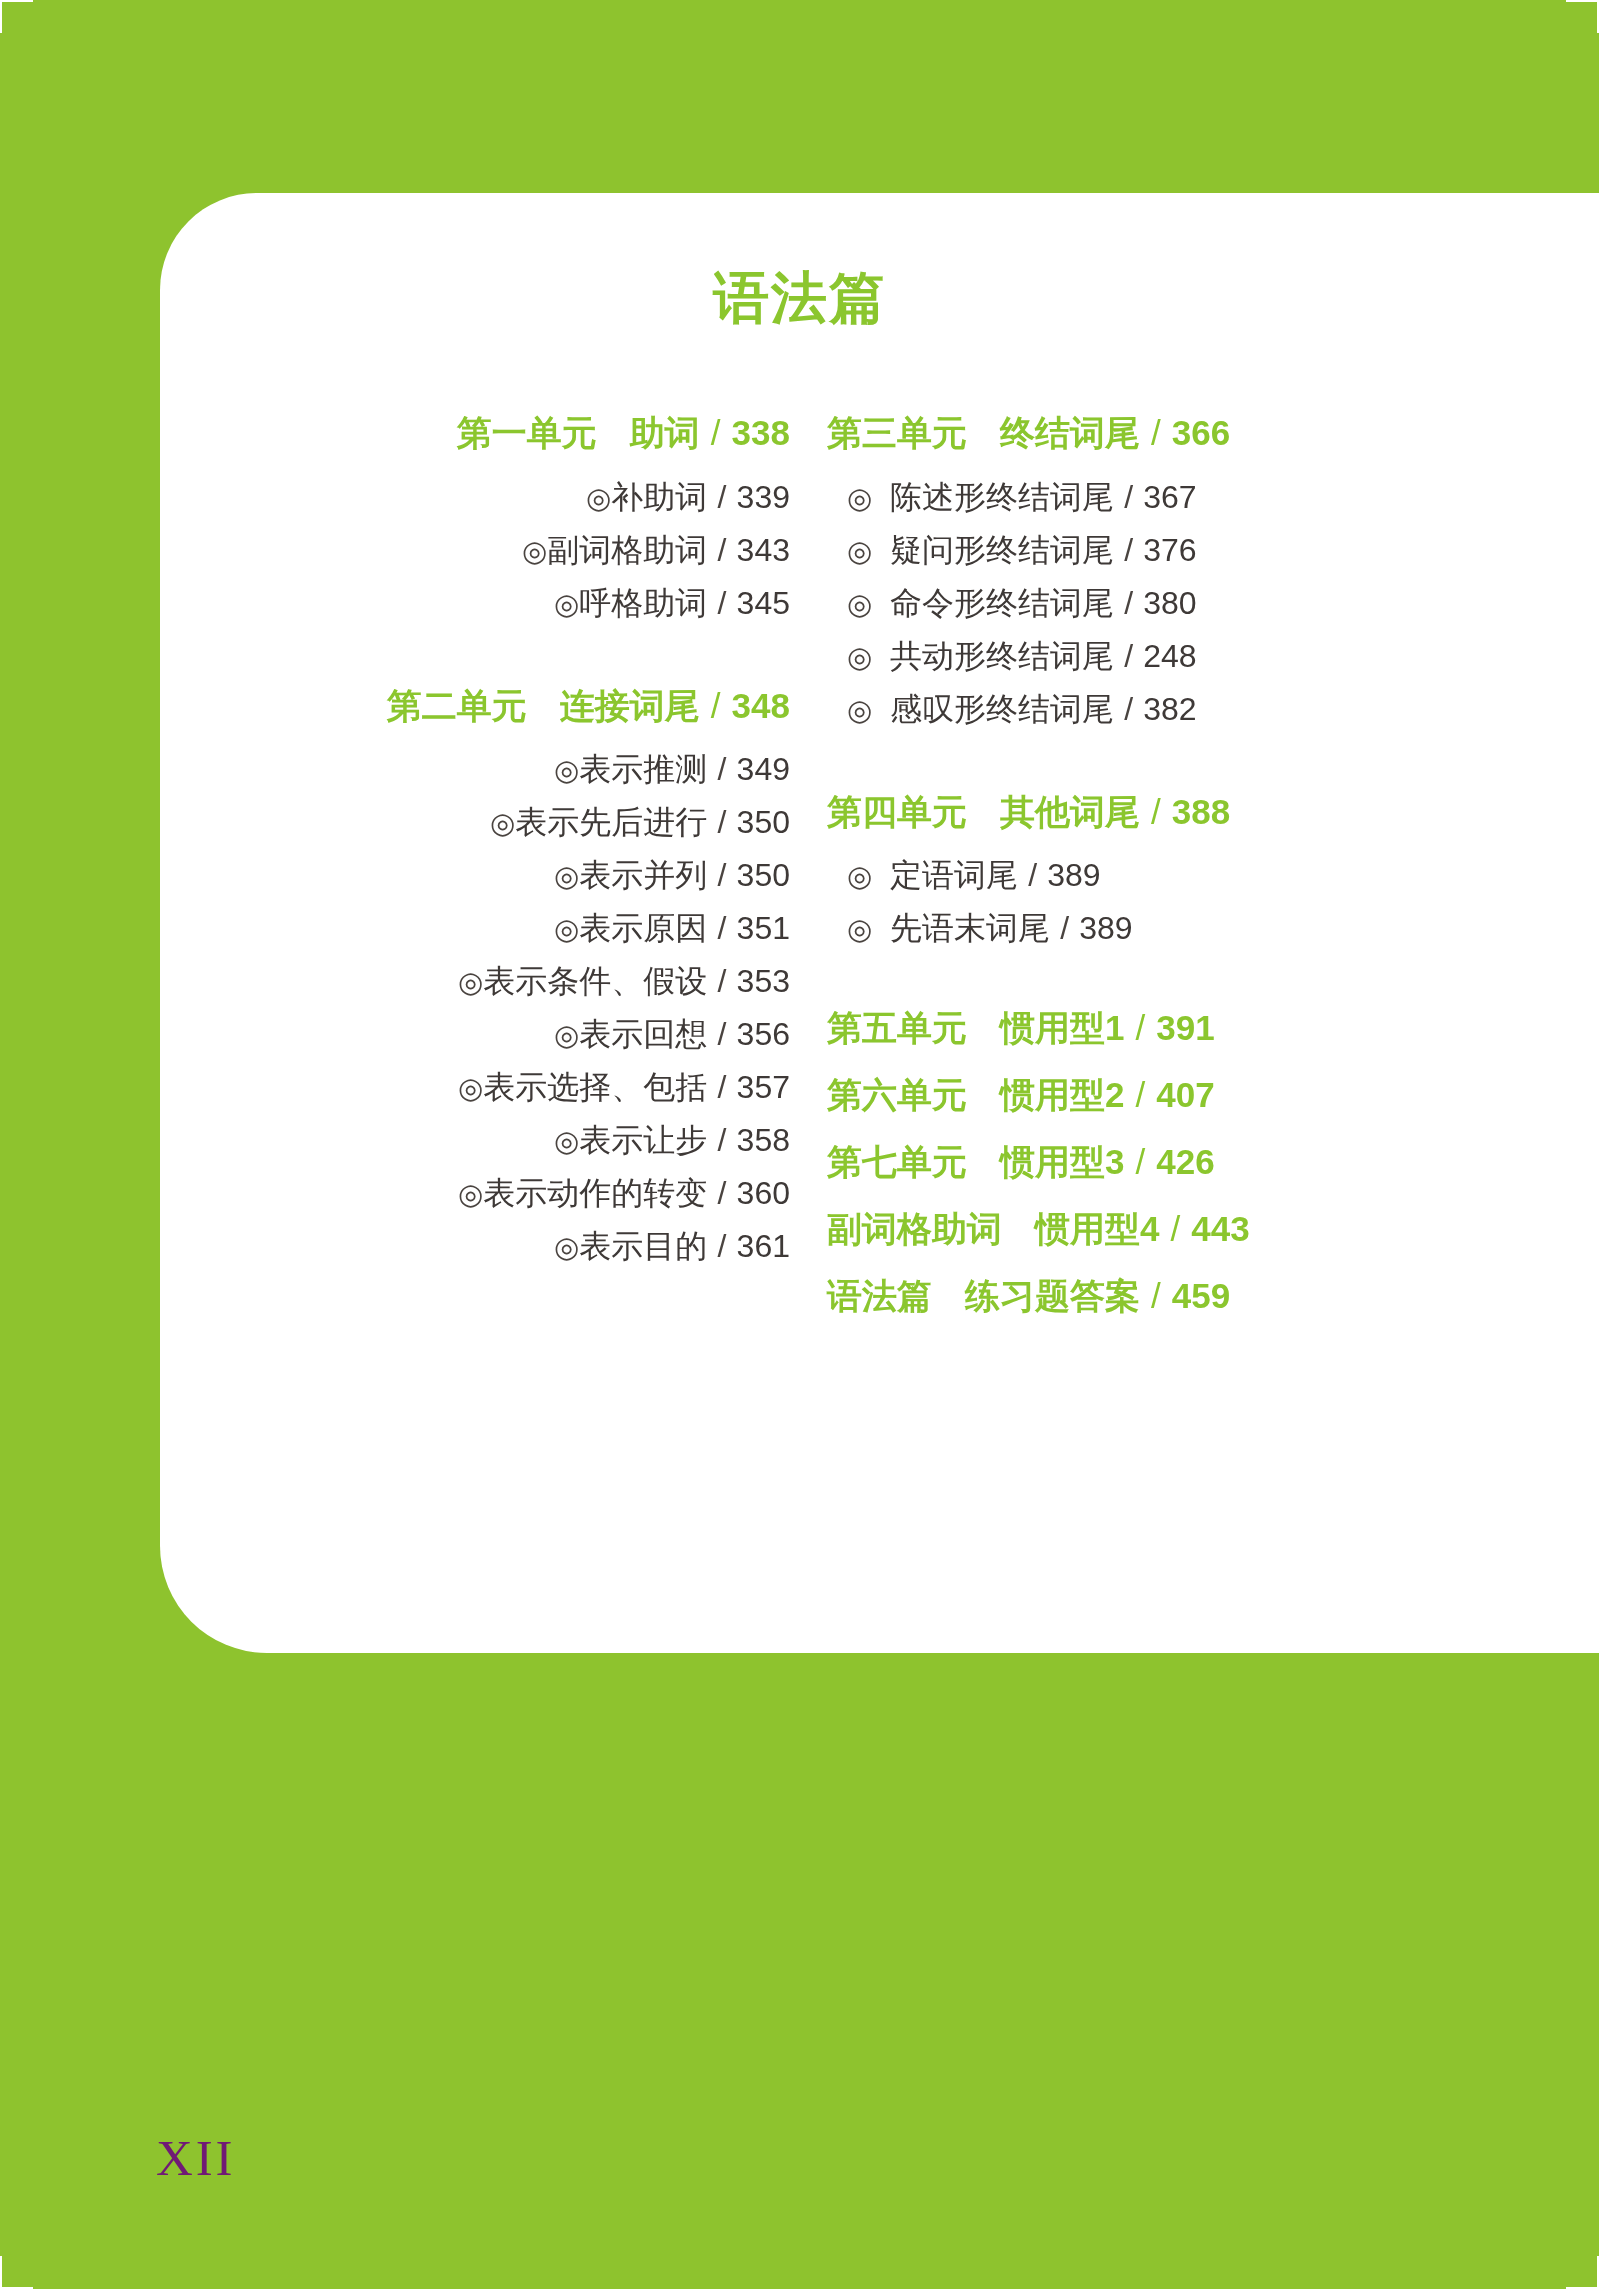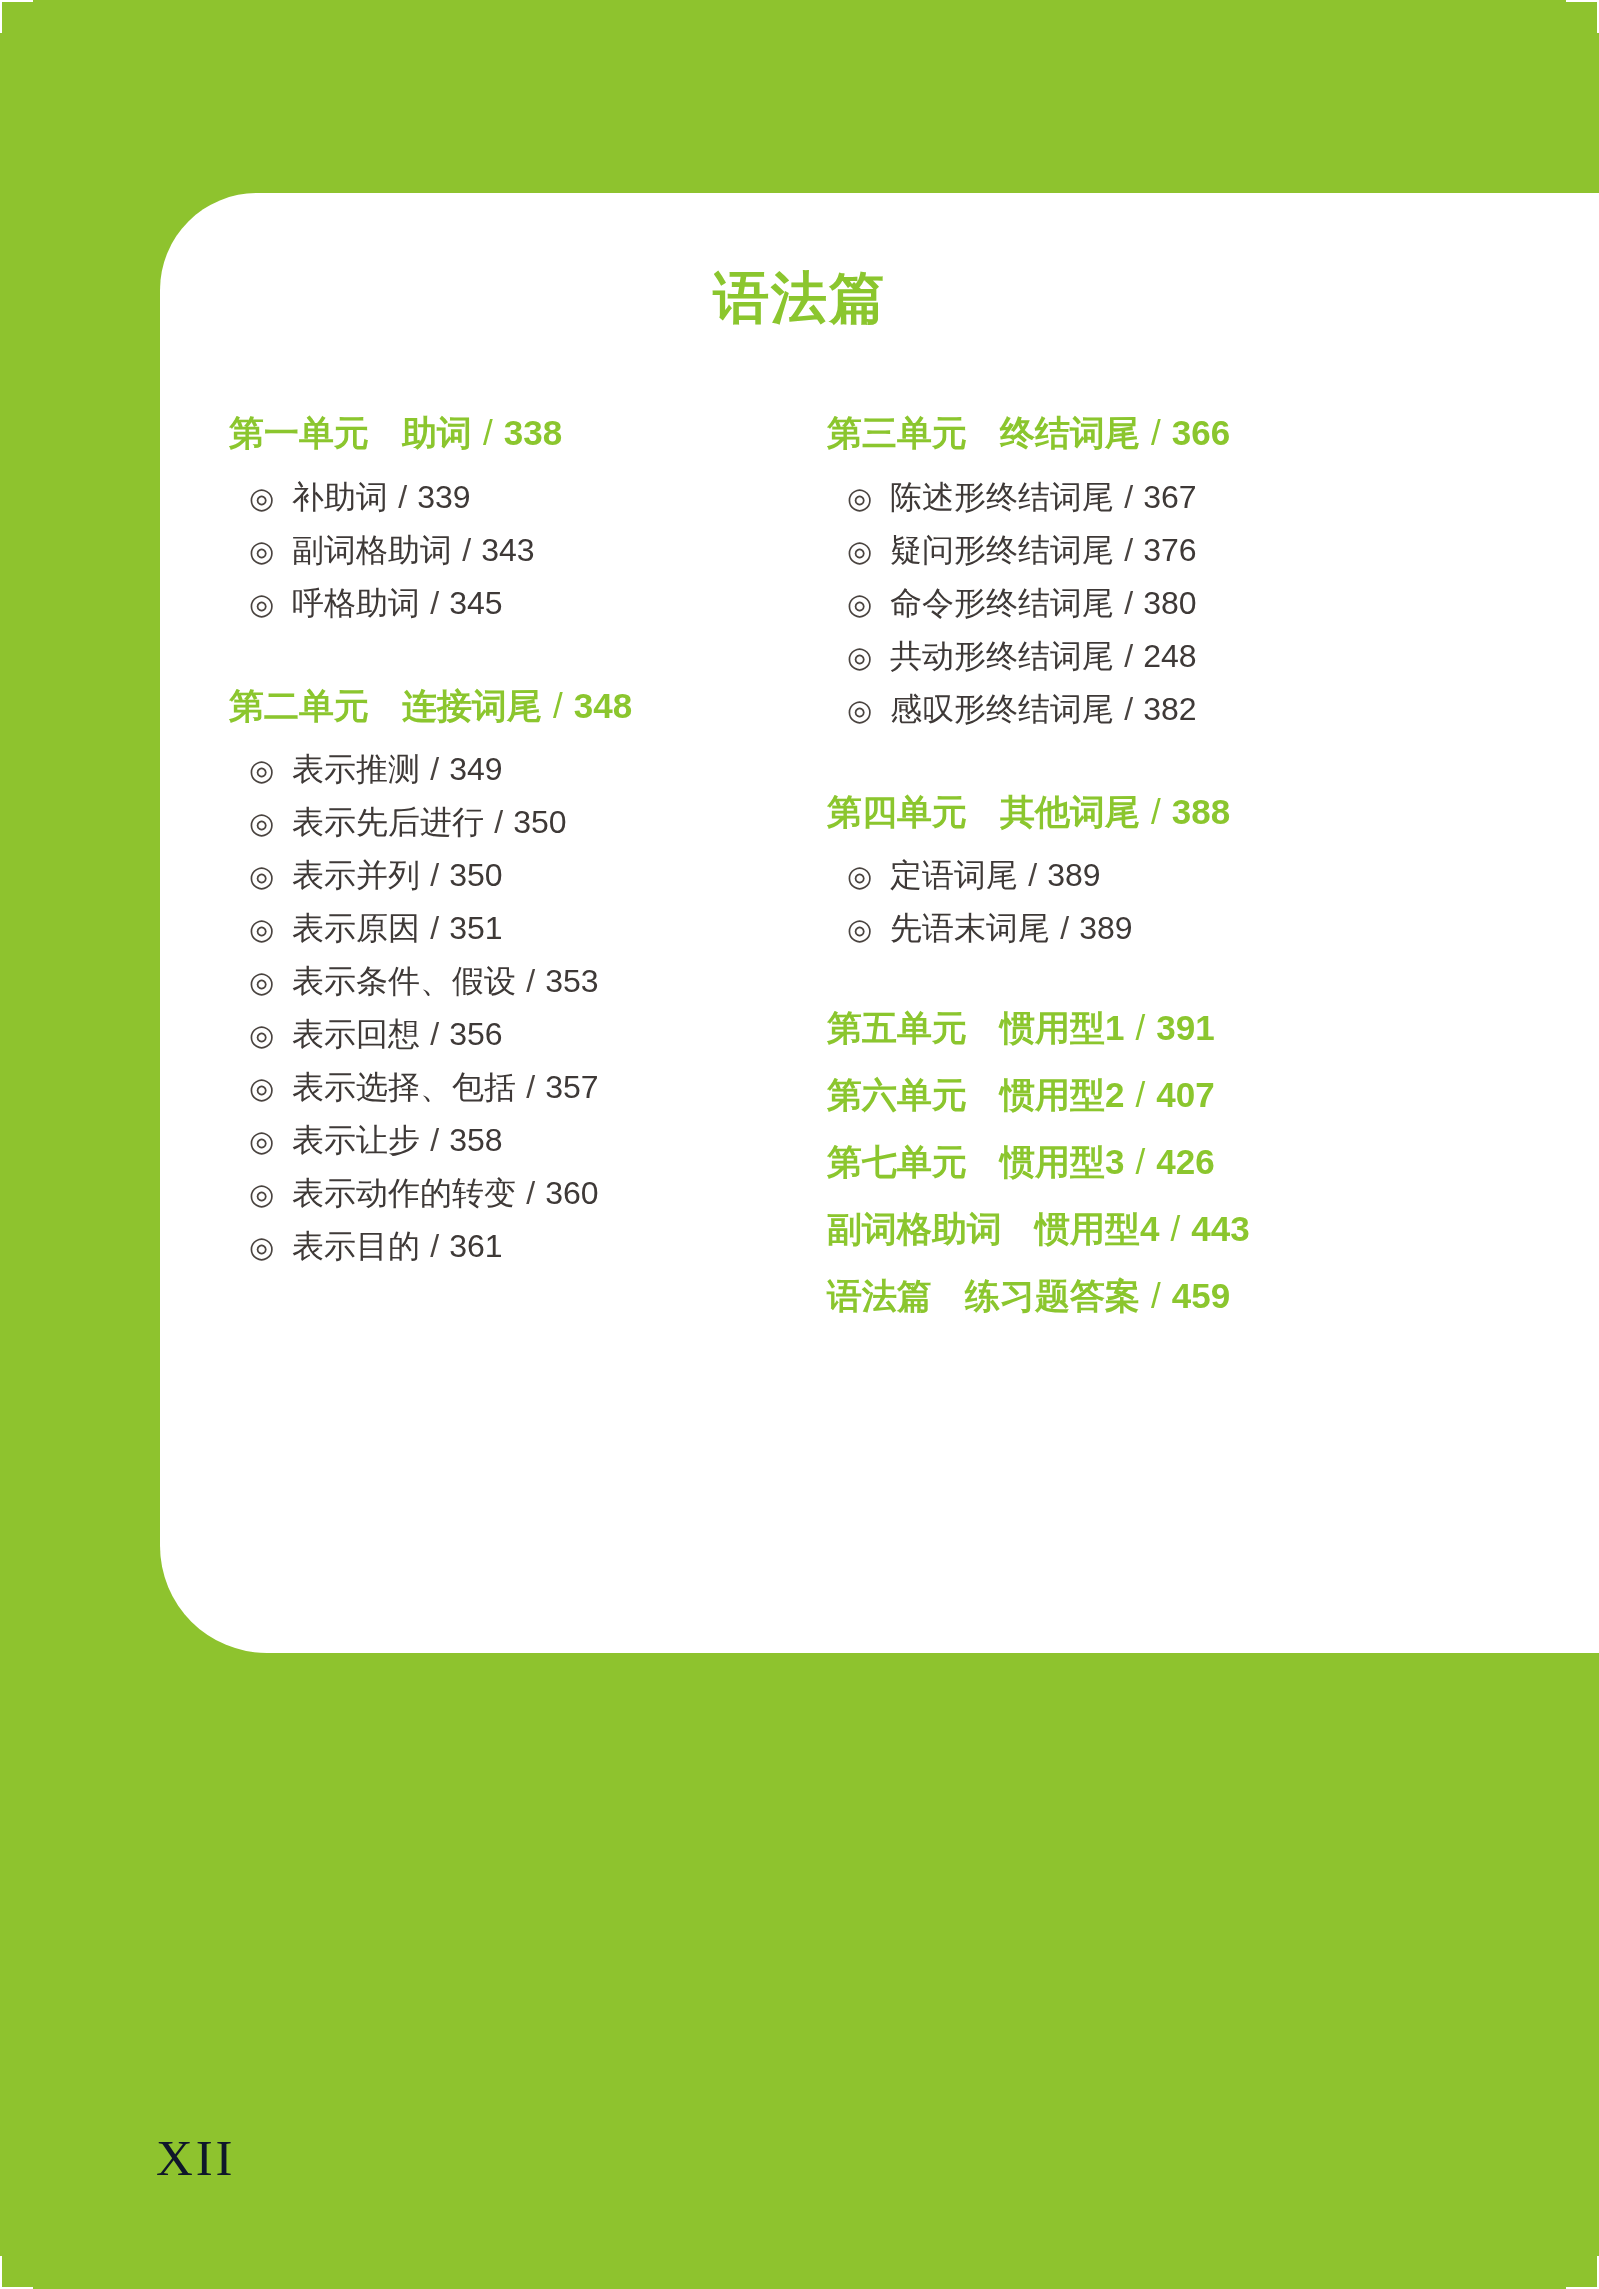--- a/index.html
+++ b/index.html
@@ -34,21 +34,21 @@
     text-align: center;
     font-family: "Liberation Serif", serif;
     font-weight: bold;
     font-size: 56px;
     line-height: 63px;
     color: #8bc62e;
     letter-spacing: 1.9px;
   }
 
   .toc-col { position: absolute; top: 218px; }
-  .toc-col.left  { left: 69px;  width: 547px; }
+  .toc-col.left  { left: 83px;  width: 547px; text-align: right; }
   .toc-col.right { left: 667px; width: 603px; }
 
   .toc-section:not(:first-child) { margin-top: 54px; }
 
   .toc-heading {
     height: 43px; line-height: 43px;
     font-size: 35px; font-weight: bold;
     color: #8bc62e;
     white-space: nowrap;
   }
@@ -71,21 +71,21 @@
 
   .standalone-group { margin-top: 51px; }
   .standalone-group .toc-heading:not(:first-child) { margin-top: 24px; }
 
   .page-number {
     position: absolute;
     left: 156px; top: 2133px;
     font-family: "Liberation Serif", serif;
     font-size: 51px;
     line-height: 51px;
-    color: #0f172a;
+    color: #701a75;
     letter-spacing: 2.8px;
   }
 </style>
 </head>
 <body>
 
 <div class="page">
 
   <div class="crop-mark tl"></div>
   <div class="crop-mark tr"></div>

